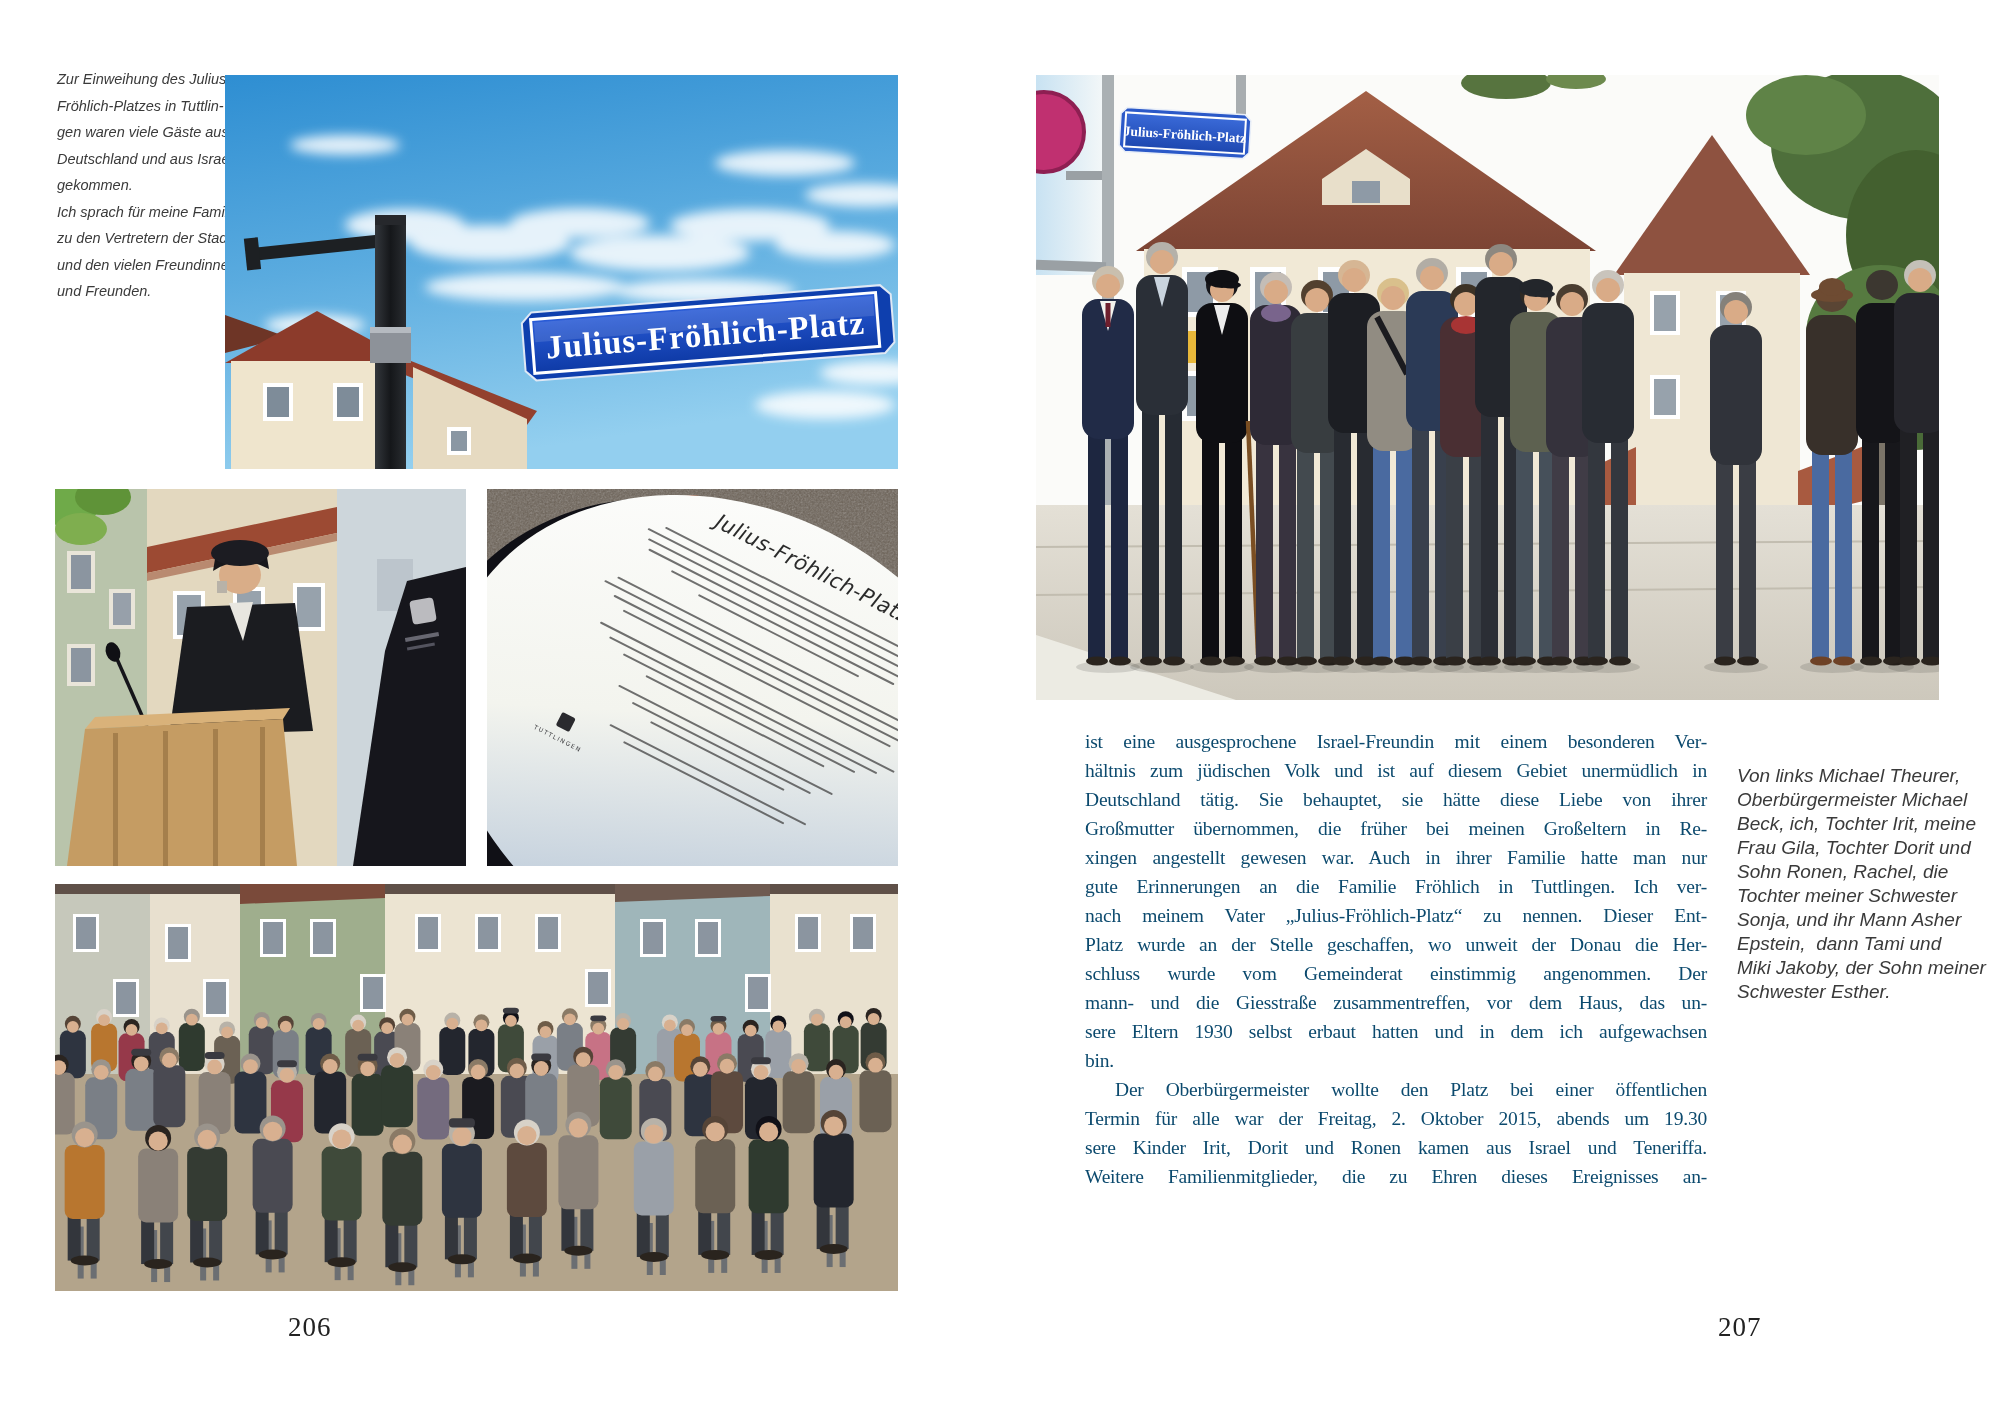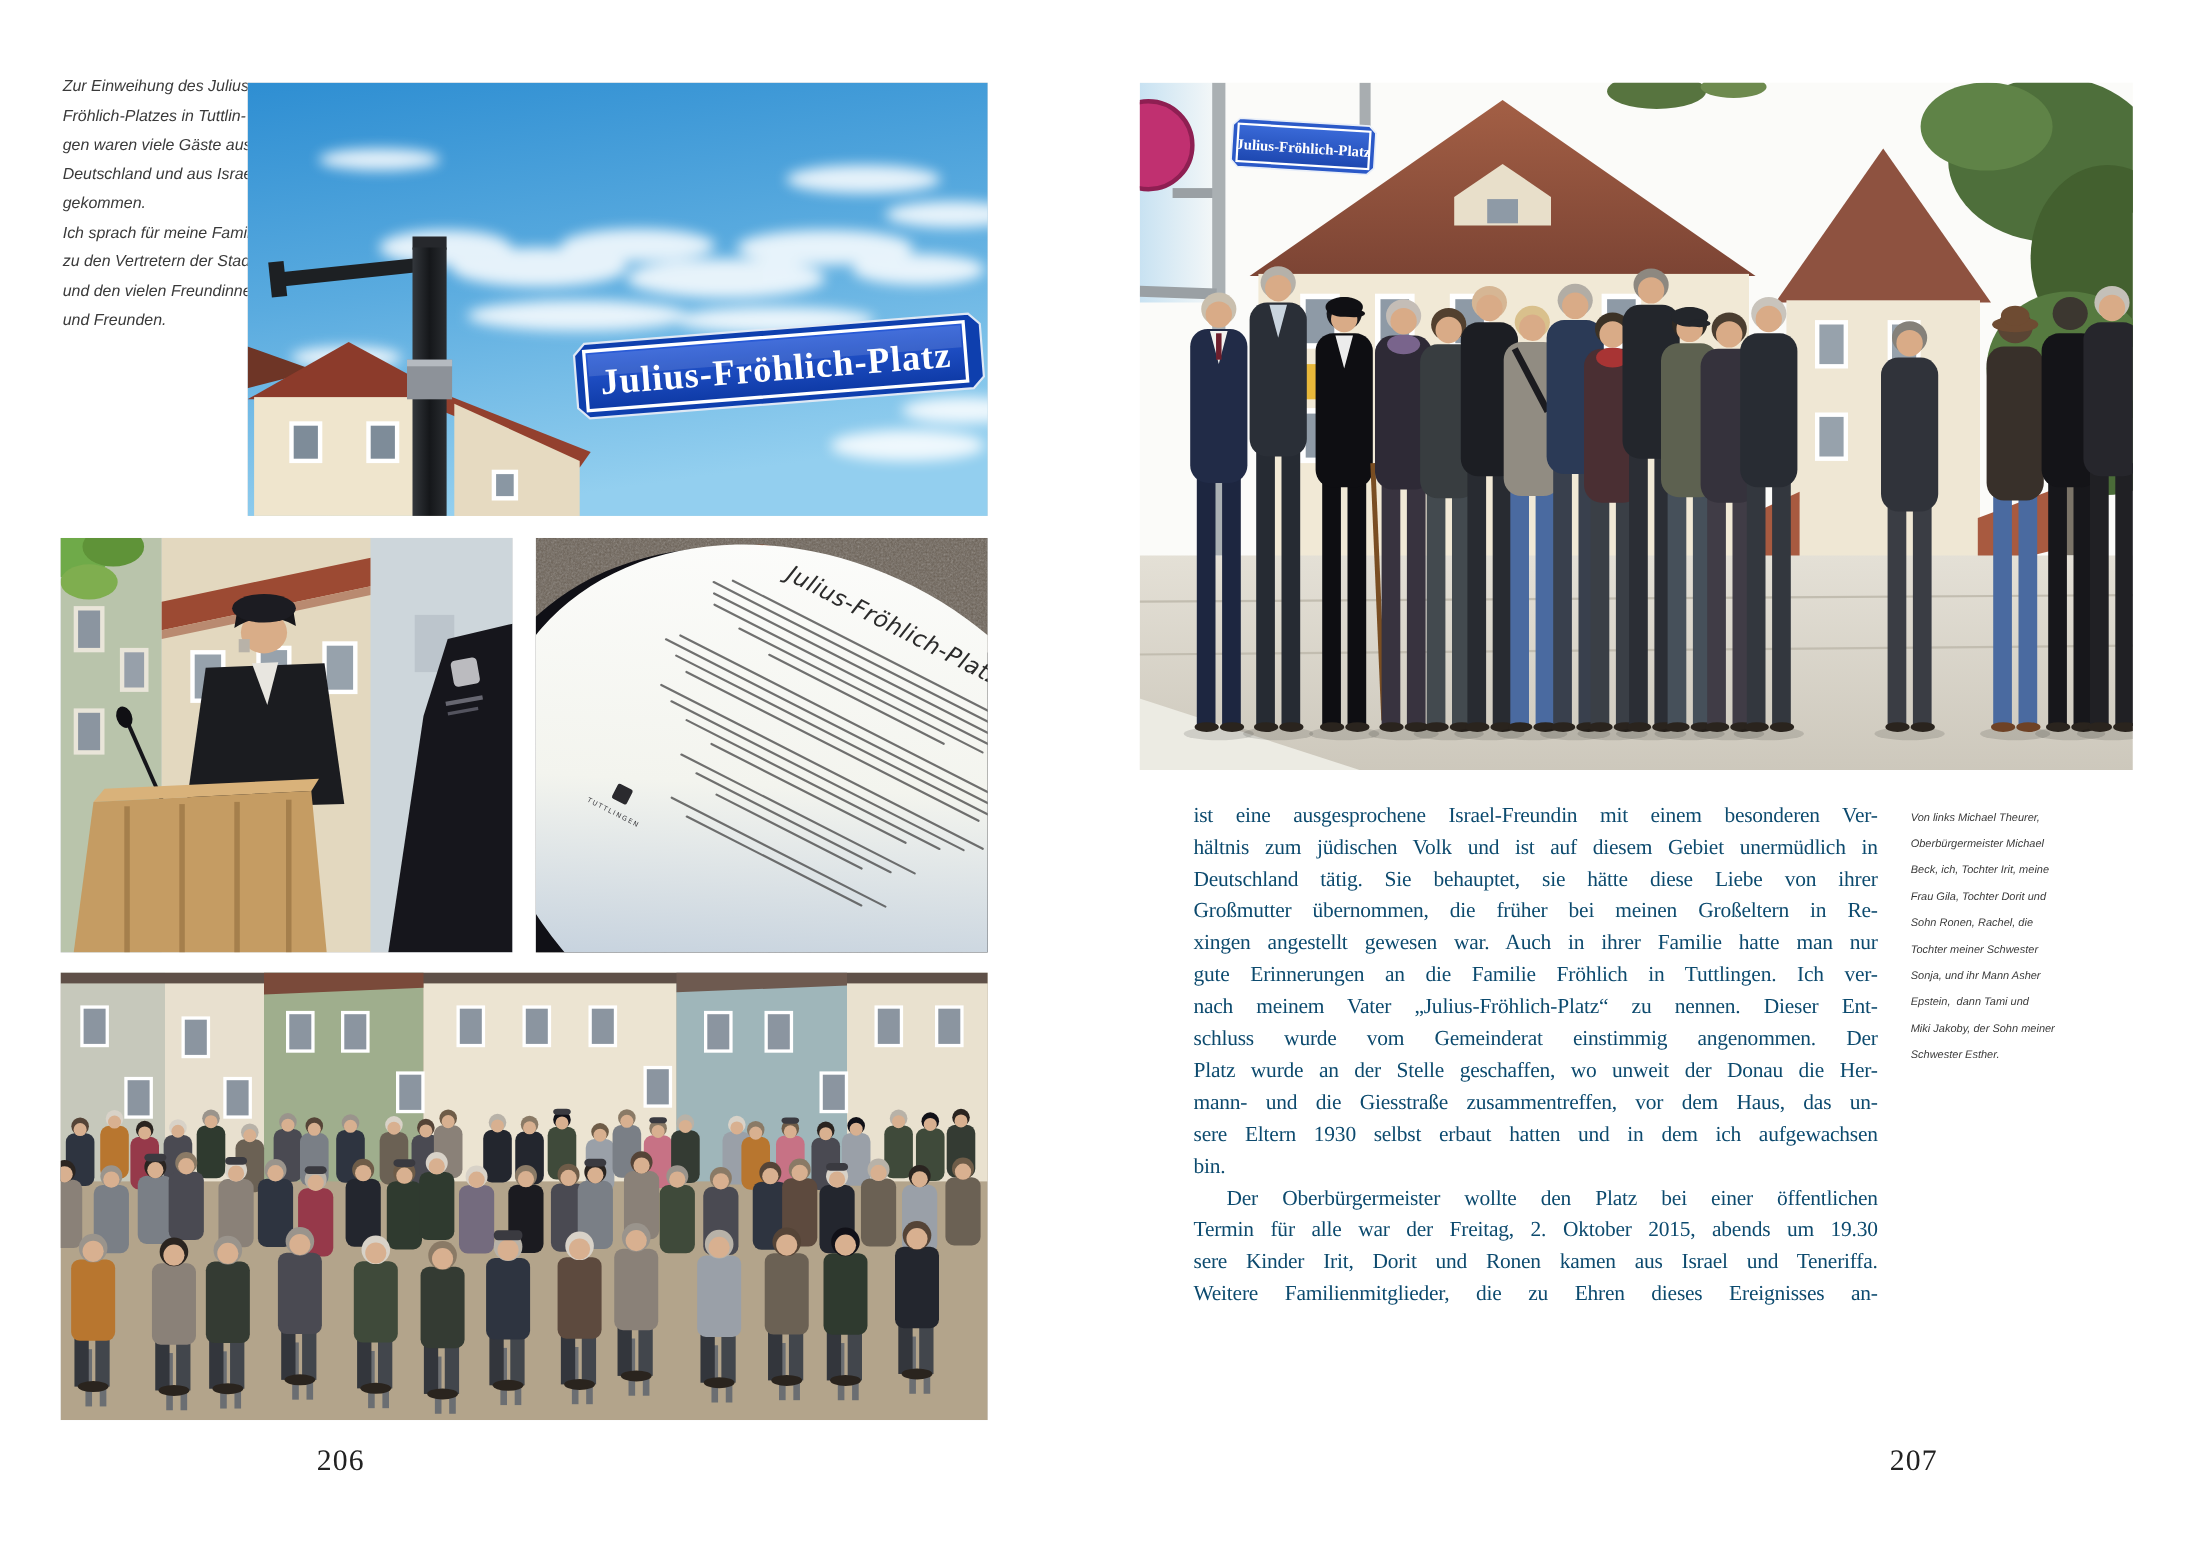--- a/index.html
+++ b/index.html
@@ -5,21 +5,21 @@
   html,body{margin:0;padding:0;background:#ffffff;}
   #spread{position:relative;width:2008px;height:1417px;background:#fff;overflow:hidden;
           font-family:"Liberation Serif",serif;color:#1a1a1a;}
   .abs{position:absolute;}
   .photo{position:absolute;overflow:hidden;background:#ddd;}
   .photo svg{display:block;}
   
   .caption{font-family:"Liberation Sans",sans-serif;font-style:italic;color:#3a3a3a;}
   .caption .ln{white-space:pre;}
   #p206-caption{left:57px;top:66px;width:210px;font-size:14.5px;line-height:26.5px;}
-  #p207-caption{left:1737px;top:732px;width:215px;font-size:10px;line-height:24px;}
+  #p207-caption{left:1737px;top:764px;width:215px;font-size:19px;line-height:24px;}
   
   #body-col{left:1085px;top:727px;width:622px;font-size:19.5px;line-height:29px;
             letter-spacing:-0.2px;color:#0c4a6e;}
   #body-col .ln{white-space:normal;}
   #body-col .just{text-align:justify;text-align-last:justify;}
   #body-col .ind{padding-left:30px;}
   .pagenum{font-size:27px;color:#222;letter-spacing:1px;}
   #p206-num{left:288px;top:1312px;}
   #p207-num{left:1686px;top:1312px;margin-left:32px;}
 </style>
@@ -797,22 +797,22 @@
 
   <div id="body-col" class="abs">
     <div>
         <div class="ln just">ist eine ausgesprochene Israel-Freundin mit einem besonderen Ver-</div>
         <div class="ln just">hältnis zum jüdischen Volk und ist auf diesem Gebiet unermüdlich in</div>
         <div class="ln just">Deutschland tätig. Sie behauptet, sie hätte diese Liebe von ihrer</div>
         <div class="ln just">Großmutter übernommen, die früher bei meinen Großeltern in Re-</div>
         <div class="ln just">xingen angestellt gewesen war. Auch in ihrer Familie hatte man nur</div>
         <div class="ln just">gute Erinnerungen an die Familie Fröhlich in Tuttlingen. Ich ver-</div>
         <div class="ln just">nach meinem Vater „Julius-Fröhlich-Platz“ zu nennen. Dieser Ent-</div>
+        <div class="ln just">Platz wurde an der Stelle geschaffen, wo unweit der Donau die Her-</div>
         <div class="ln just">schluss wurde vom Gemeinderat einstimmig angenommen. Der</div>
-        <div class="ln just">Platz wurde an der Stelle geschaffen, wo unweit der Donau die Her-</div>
         <div class="ln just">mann- und die Giesstraße zusammentreffen, vor dem Haus, das un-</div>
         <div class="ln just">sere Eltern 1930 selbst erbaut hatten und in dem ich aufgewachsen</div>
         <div class="ln">bin.</div>
       </div>
     <div>
         <div class="ln just ind">Der Oberbürgermeister wollte den Platz bei einer öffentlichen</div>
         <div class="ln just">Termin für alle war der Freitag, 2. Oktober 2015, abends um 19.30</div>
         <div class="ln just">sere Kinder Irit, Dorit und Ronen kamen aus Israel und Teneriffa.</div>
         <div class="ln just">Weitere Familienmitglieder, die zu Ehren dieses Ereignisses an-</div>
       </div>

